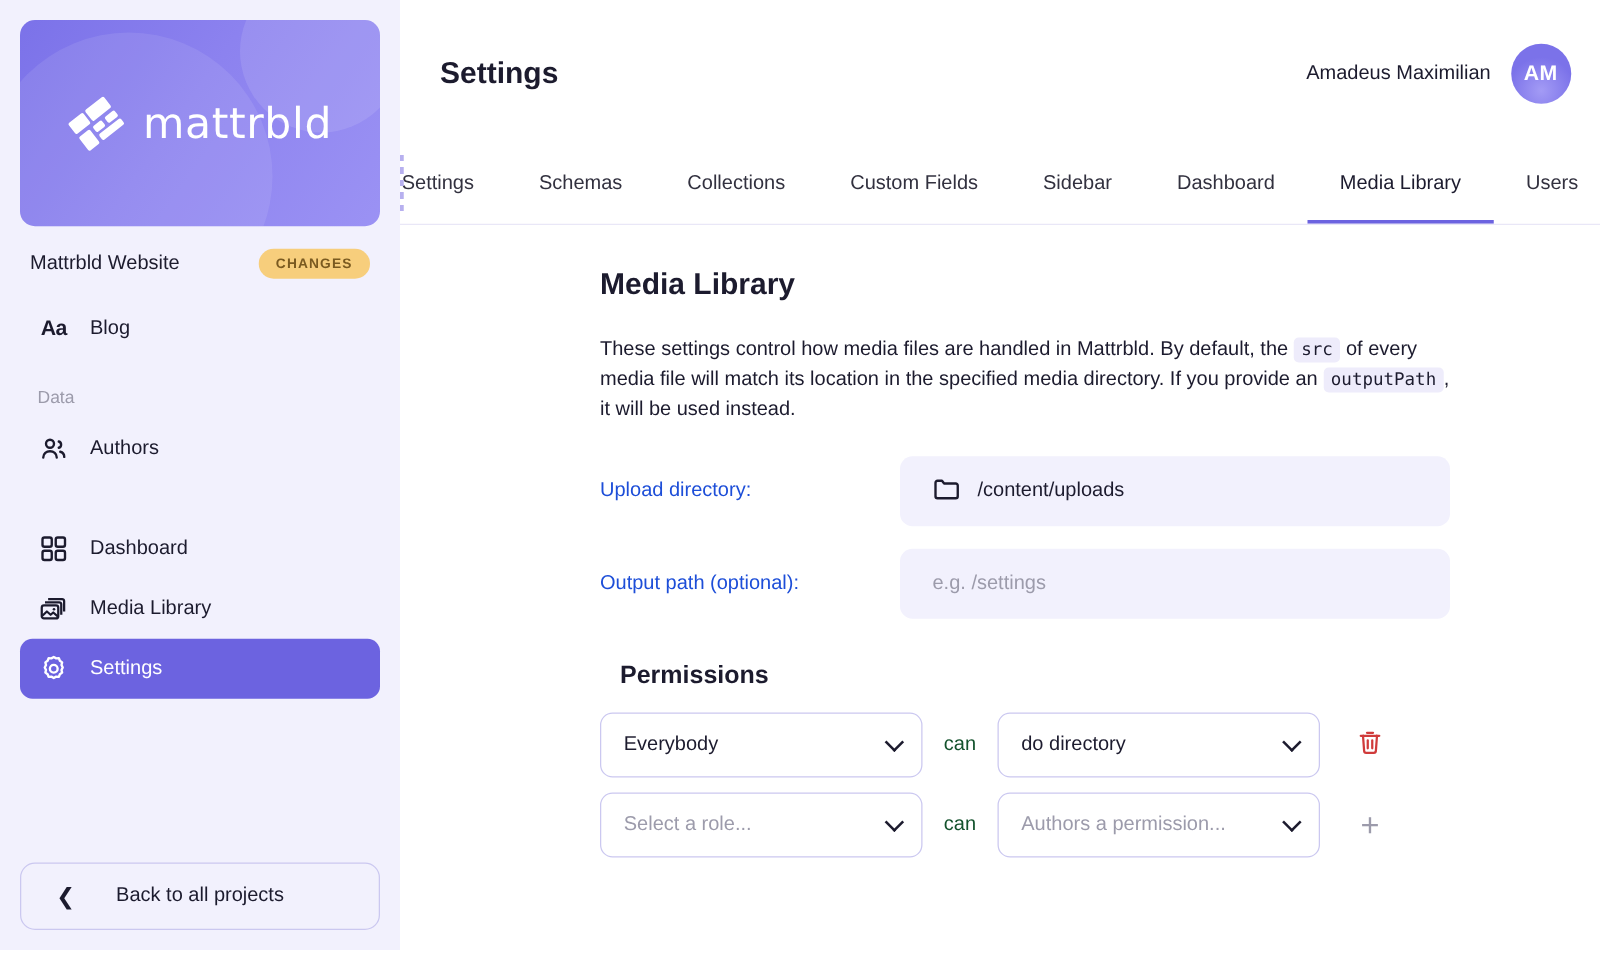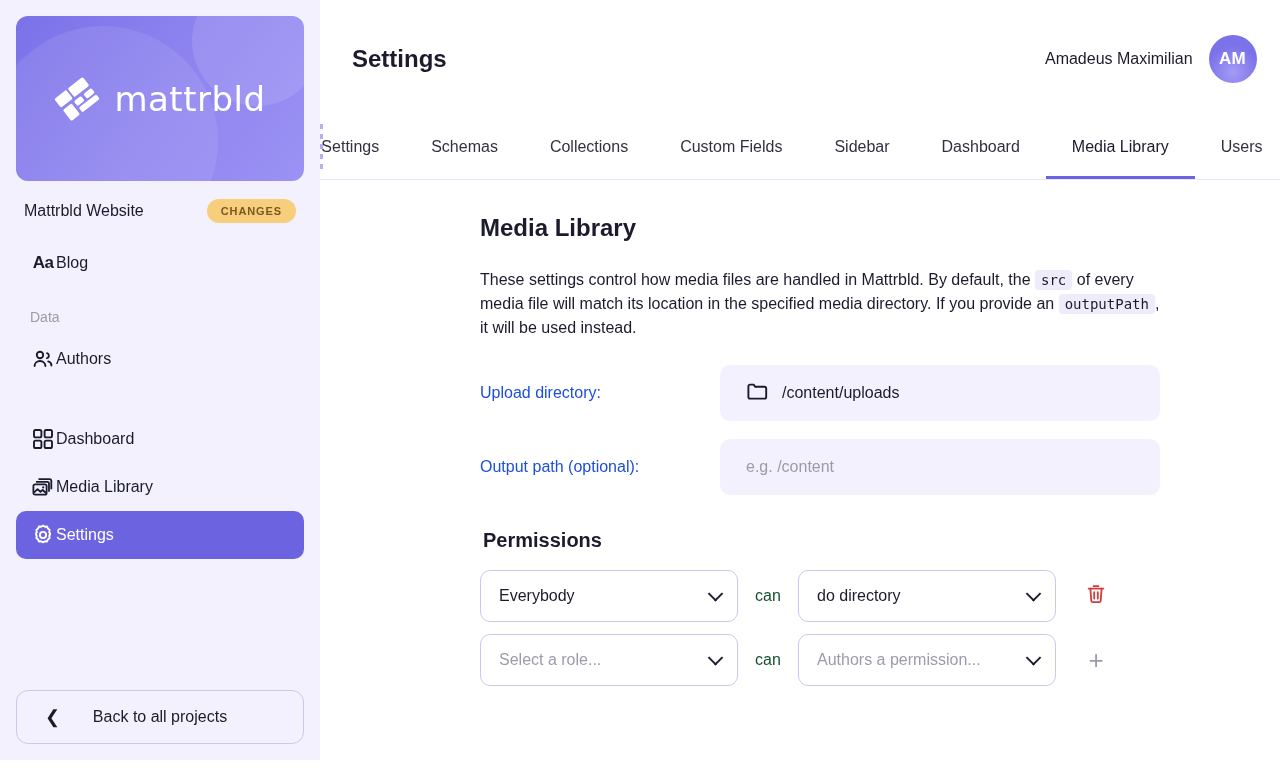--- a/index.html
+++ b/index.html
@@ -52,21 +52,21 @@
   }
   .project-name { font-size: 16px; font-weight: 400; color: #1c1b2e; }
   .badge {
     background: #f7ce7c; color: #7a5a20;
     font-size: 11px; font-weight: 700; letter-spacing: .9px;
     padding: 6px 14px; border-radius: 14px;
   }
 
   .nav { margin-top: 2px; }
   .nav-item {
-    display: flex; align-items: center; 
+    display: flex; align-items: center; gap: 16px;
     height: 48px; padding: 0 14px; border-radius: 10px;
     font-size: 16px; color: #1c1b2e; cursor: pointer;
   }
   .nav-item.active { background: #6c63e0; color: #fff; }
   .nav-item .ico { width: 26px; height: 26px; display: flex; align-items: center; justify-content: center; flex: 0 0 26px; }
   .aa { font-weight: 700; font-size: 17px; letter-spacing: -.5px; }
   .section-label {
     font-size: 14px; color: #9c9bab; padding: 0 14px;
     margin-top: 22px; margin-bottom: 10px;
   }
@@ -115,21 +115,21 @@
     display: flex; align-items: center; padding: 0 26px;
     font-size: 16px; color: #32313f; cursor: pointer;
     border-bottom: 3px solid transparent; white-space: nowrap;
   }
   .tab.active { border-bottom-color: #6c63e0; color: #1c1b2e; }
 
   .content { flex: 1; overflow: hidden; padding: 34px 0 0 0; }
   .content-inner { width: 680px; margin-left: 160px; }
 
   h2.sec-title { font-size: 24px; font-weight: 700; color: #1c1b2e; margin-bottom: 26px; }
-  h3.sec-title2 { font-size: 20px; font-weight: 700; color: #1c1b2e; margin: 34px 0 18px 3px; }
+  h3.sec-title2 { font-size: 20px; font-weight: 700; color: #1c1b2e; margin: 34px 0 18px 16px; }
   p.desc { font-size: 16px; line-height: 23px; color: #1c1b2e; margin-bottom: 26px; }
   code.inline {
     background: #eeecfb; border-radius: 4px; padding: 2px 6px;
     font-family: "DejaVu Sans Mono", monospace; font-size: 14px; color: #1c1b2e;
   }
 
   .field-row { display: flex; align-items: center; margin-bottom: 18px; }
   .field-label { width: 240px; font-size: 16px; color: #1d4ed8; flex: 0 0 240px; }
   .field-input {
     flex: 1; height: 56px; background: #f2f1fd; border-radius: 10px;
@@ -315,21 +315,21 @@
                 <path d="M2.4 17V6.2a1.6 1.6 0 0 1 1.6-1.6h3.6l1.7 2.2h9.3a1.6 1.6 0 0 1 1.6 1.6V17a1.6 1.6 0 0 1-1.6 1.6H4a1.6 1.6 0 0 1-1.6-1.6z"></path>
               </svg>
             </span>
             <span>/content/uploads</span>
           </div>
         </div>
 
         <div class="field-row">
           <span class="field-label">Output path (optional):</span>
           <div class="field-input placeholder">
-            <span>e.g. /content</span>
+            <span>e.g. /settings</span>
           </div>
         </div>
 
         <h3 class="sec-title2">Permissions</h3>
 
         <div class="perm-row">
           <div class="select role">
             <span>Everybody</span>
             <span class="chev"></span>
           </div>

